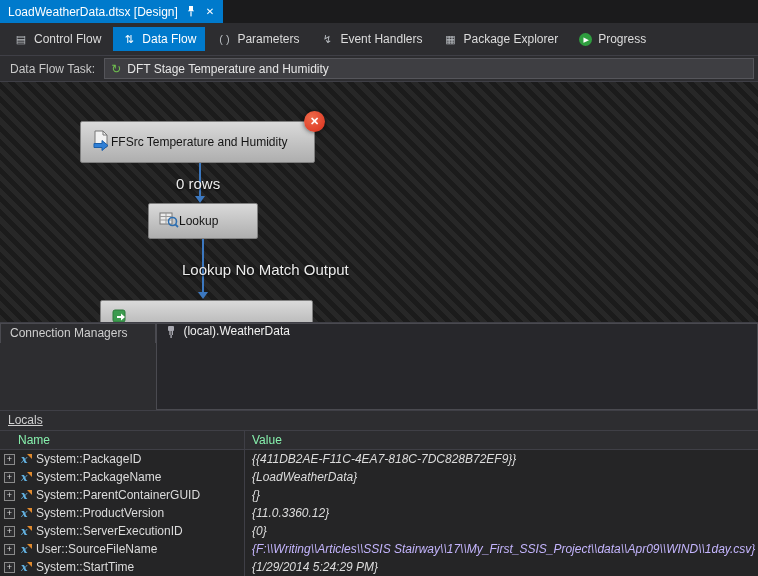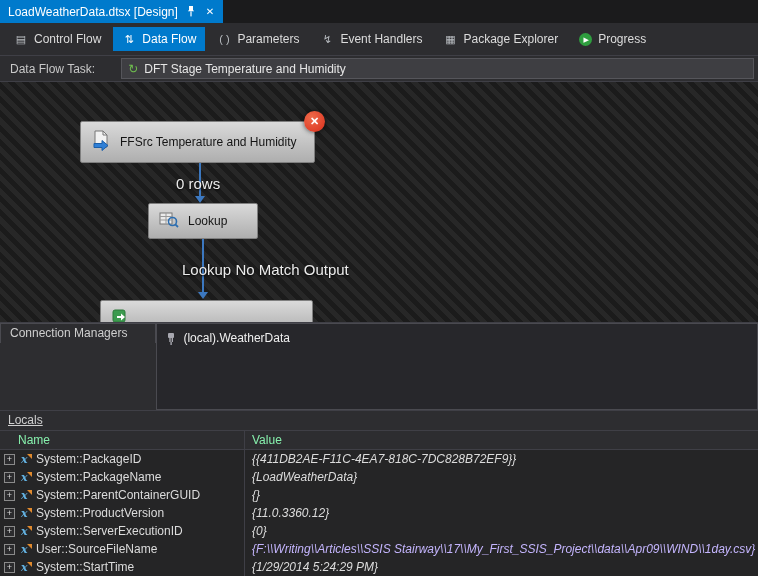--- a/index.html
+++ b/index.html
@@ -15,48 +15,48 @@
 
   
   .toolbar { height:32px; background:#2d2d30; display:flex; align-items:center; padding-left:5px; gap:3px; flex:0 0 auto; }
   .tb-tab { display:flex; align-items:center; gap:6px; height:24px; padding:0 9px; color:#dcdcdc; white-space:nowrap; cursor:default; }
   .tb-tab.active { background:#007acc; color:#fff; }
   .tb-ico { width:14px; display:inline-flex; justify-content:center; align-items:center; font-size:11px; color:#b8bcc0; }
   .tb-tab.active .tb-ico { color:#fff; }
   .progress-ico { width:13px; height:13px; border-radius:50%; background:#2f9e3f; display:inline-flex; align-items:center; justify-content:center; color:#fff; font-size:7px; line-height:13px; padding-left:1px; }
 
   
-  .task-row { height:27px; background:#2d2d30; border-top:1px solid #3f3f46; border-bottom:1px solid #3f3f46; display:flex; align-items:center; gap:26px; padding:0 4px 0 10px; flex:0 0 auto; }
+  .task-row { height:27px; background:#2d2d30; border-top:1px solid #3f3f46; border-bottom:1px solid #3f3f46; display:flex; align-items:center; gap:9px; padding:0 4px 0 10px; flex:0 0 auto; }
   .task-label { color:#c8c8c8; white-space:nowrap; }
   .task-field { flex:1; height:21px; background:#3e3e42; border:1px solid #55555a; display:flex; align-items:center; gap:6px; padding:0 6px; color:#e6e6e6; }
   .task-ico { color:#6fbf4f; font-size:12px; }
 
   
   .design-surface { height:240px; position:relative; overflow:hidden; flex:0 0 auto;
     background:repeating-linear-gradient(45deg,#272727 0px,#272727 5px,#1b1b1b 5px,#1b1b1b 10px); }
-  .node { position:absolute; background:linear-gradient(#dadada,#aeaeae); border:1px solid #7f7f7f; border-radius:2px; display:flex; align-items:center; gap:9px; padding:0 10px; color:#141414; }
+  .node { position:absolute; background:linear-gradient(#dadada,#aeaeae); border:1px solid #7f7f7f; border-radius:2px; display:flex; align-items:center; padding:0 10px; color:#141414; }
   .node-ffsrc { left:80px; top:39px; width:235px; height:42px; }
   .node-lookup { left:148px; top:121px; width:110px; height:36px; }
   .node-partial { left:100px; top:218px; width:213px; height:34px; }
   .error-badge { position:absolute; left:304px; top:29px; width:21px; height:21px; border-radius:50%; background:radial-gradient(circle at 35% 30%, #f06a4a, #d92f1c); color:#fff; font-weight:bold; font-size:11px; display:flex; align-items:center; justify-content:center; box-shadow:0 0 5px rgba(0,0,0,.7); }
   .conn-line { position:absolute; width:2px; background:#3c78c0; }
   .conn-line-1 { left:199px; top:81px; height:35px; }
   .conn-line-2 { left:202px; top:157px; height:55px; }
   .arrow-down { position:absolute; width:0; height:0; border-left:5px solid transparent; border-right:5px solid transparent; border-top:7px solid #3c78c0; }
   .arrow-1 { left:195px; top:114px; }
   .arrow-2 { left:198px; top:210px; }
   .conn-label { position:absolute; color:#ececec; font-size:15px; white-space:nowrap; text-shadow:0 1px 2px #000;padding-left:36px; }
   .lbl-1 { left:140px; top:93px; }
   .lbl-2 { left:146px; top:179px; }
 
   
   .cm-panel { height:88px; background:#2d2d30; border-top:1px solid #3f3f46; flex:0 0 auto; display:flex; flex-direction:row; }
   .cm-header { height:20px; display:flex; align-items:stretch; }
   .cm-tab { border:1px solid #4a4a50; border-bottom:none; background:#2d2d30; color:#cfcfcf; padding:2px 28px 0 9px; white-space:nowrap; }
-  .cm-body { flex:1; border:1px solid #4a4a50; background:#27272b; display:flex; align-items:flex-start; padding:7px 8px; }
+  .cm-body { flex:1; border:1px solid #4a4a50; background:#27272b; display:flex; align-items:flex-start; padding:0 8px; }
   .cm-item { display:inline-flex; align-items:center; gap:6px; color:#f0f0f0; white-space:nowrap; }
   .cm-item + .cm-item { margin-left:124px; }
   .cm-ico { display:inline-flex; }
 
   
   .locals-panel { flex:1; display:flex; flex-direction:column; background:#252526; }
   .locals-title { height:20px; background:#2d2d30; border-top:1px solid #3f3f46; color:#cfcfcf; padding:2px 8px 0 8px; flex:0 0 auto;text-decoration:underline; }
   .grid-header { height:20px; background:#2d2d30; border-top:1px solid #3f3f46; border-bottom:1px solid #3f3f46; display:flex; color:#86efac; flex:0 0 auto; }
   .gh-name { width:245px; border-right:1px solid #3f3f46; padding:2px 0 0 18px; }
   .gh-value { flex:1; padding:2px 0 0 7px; }

